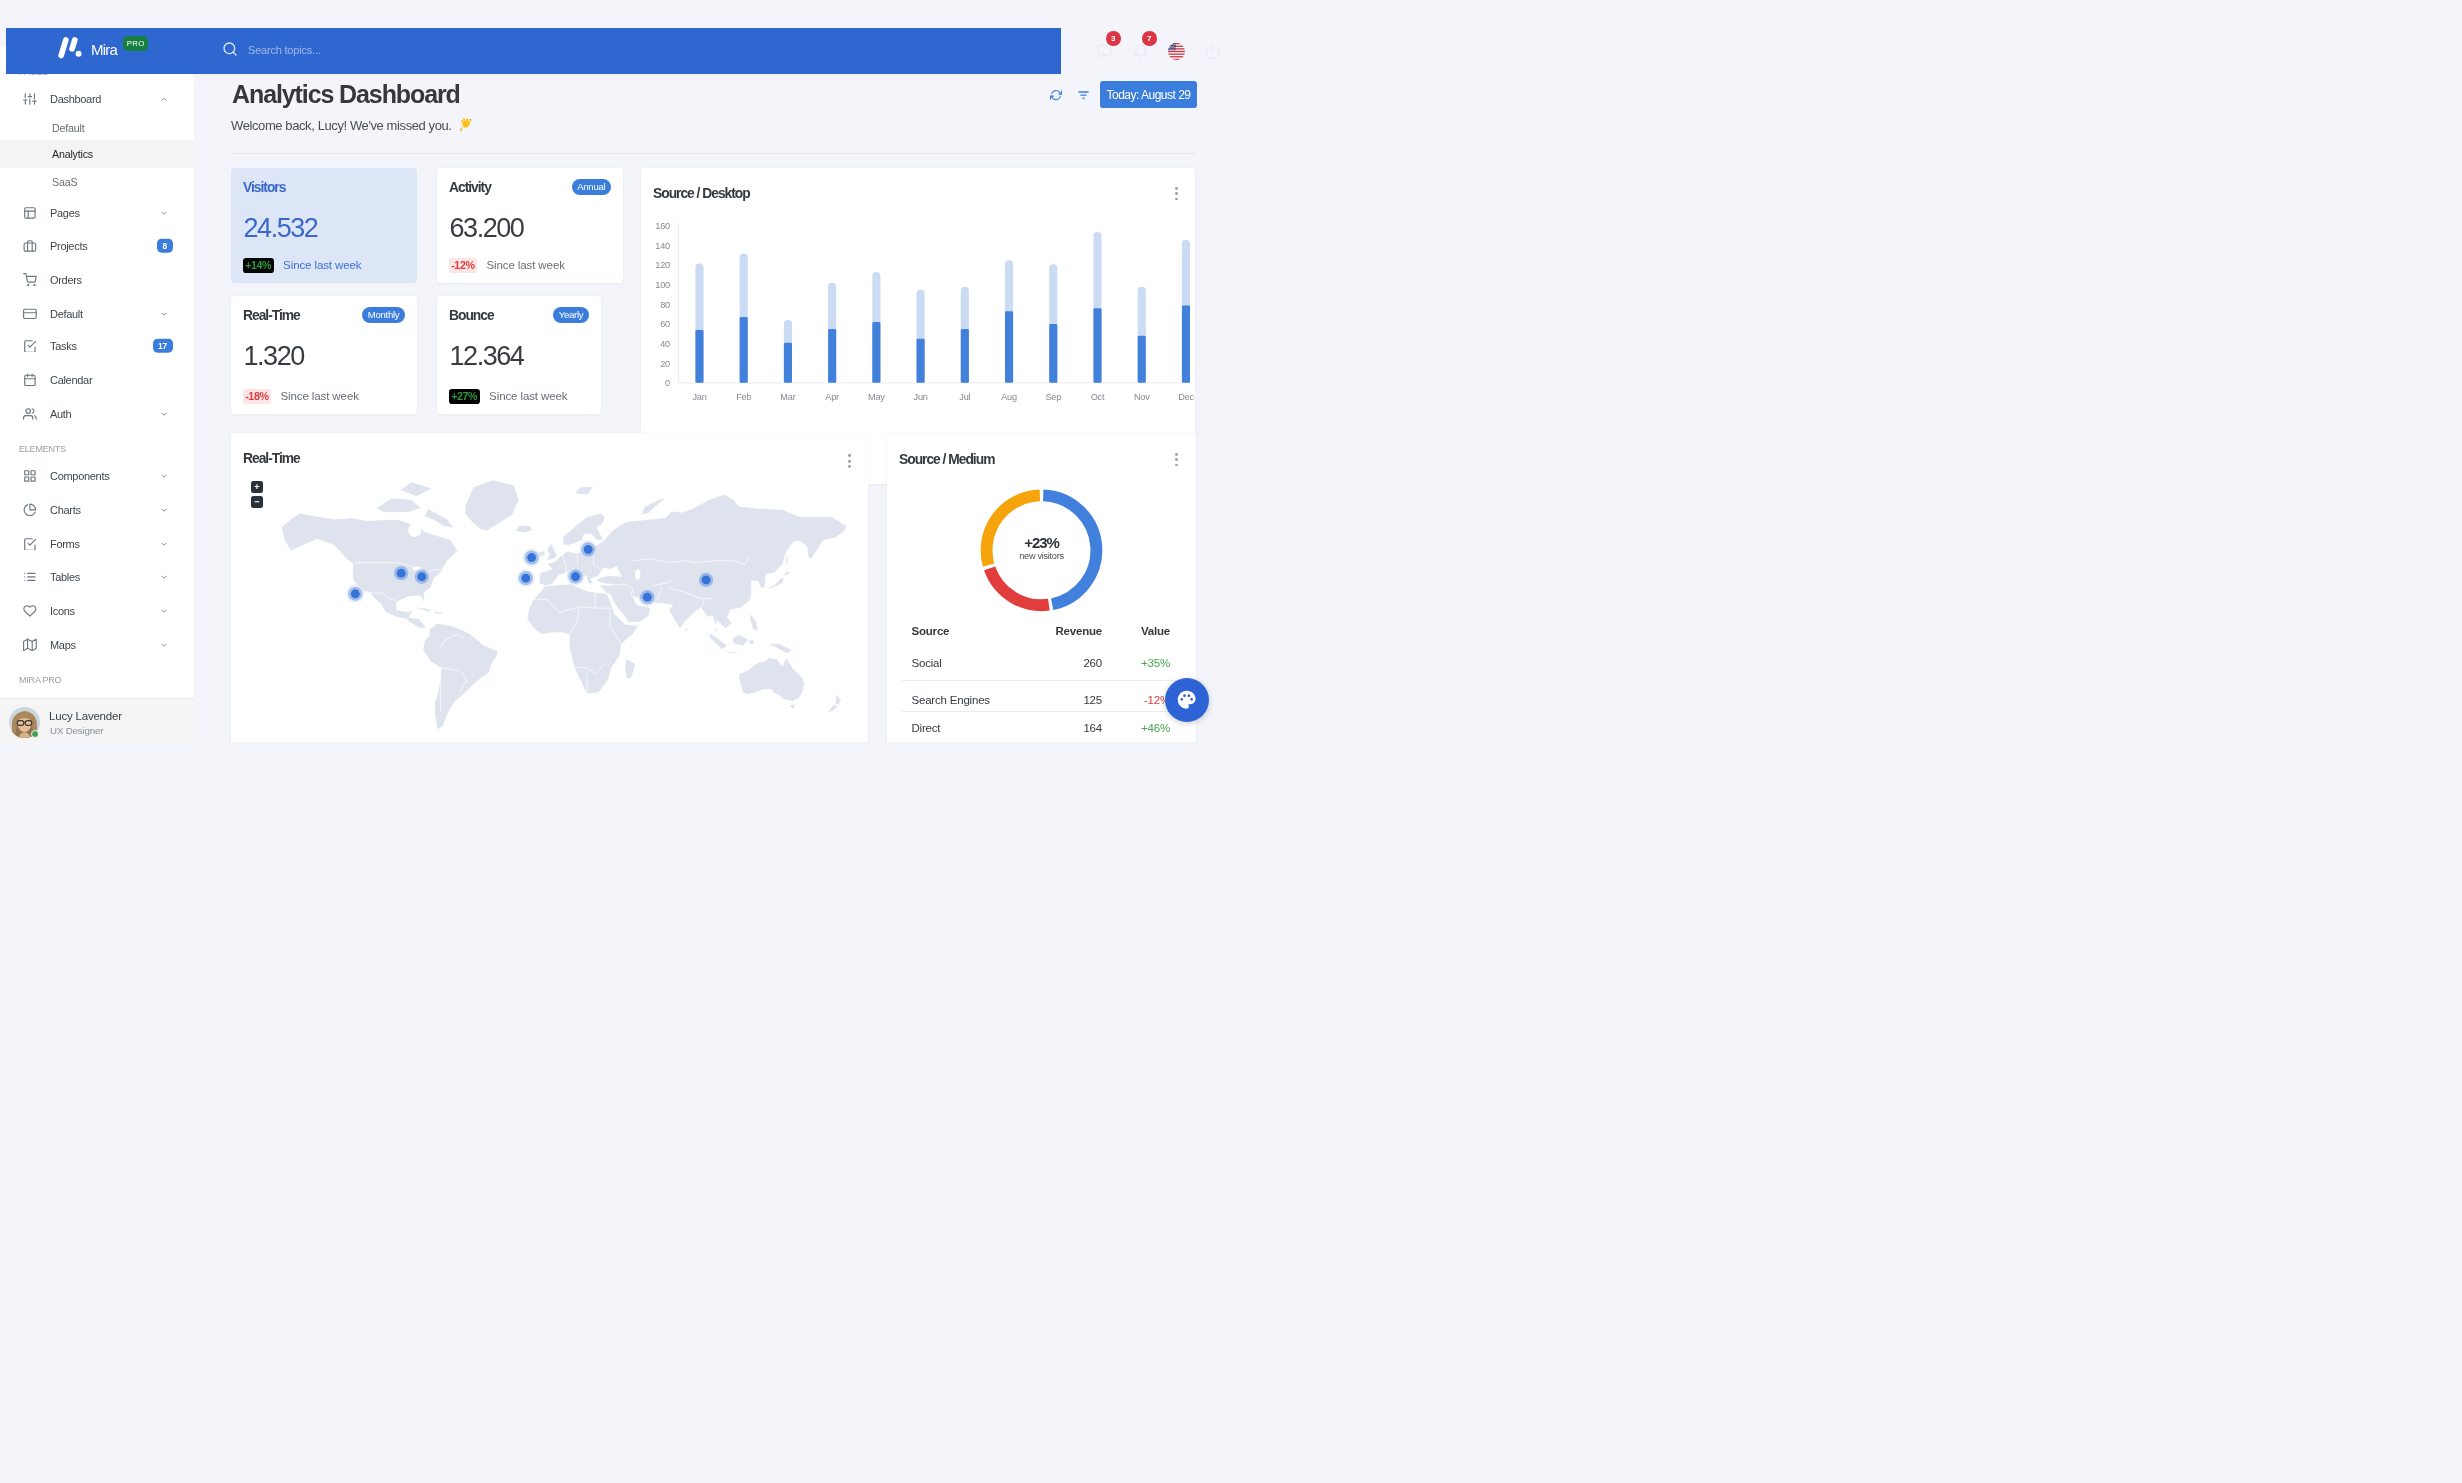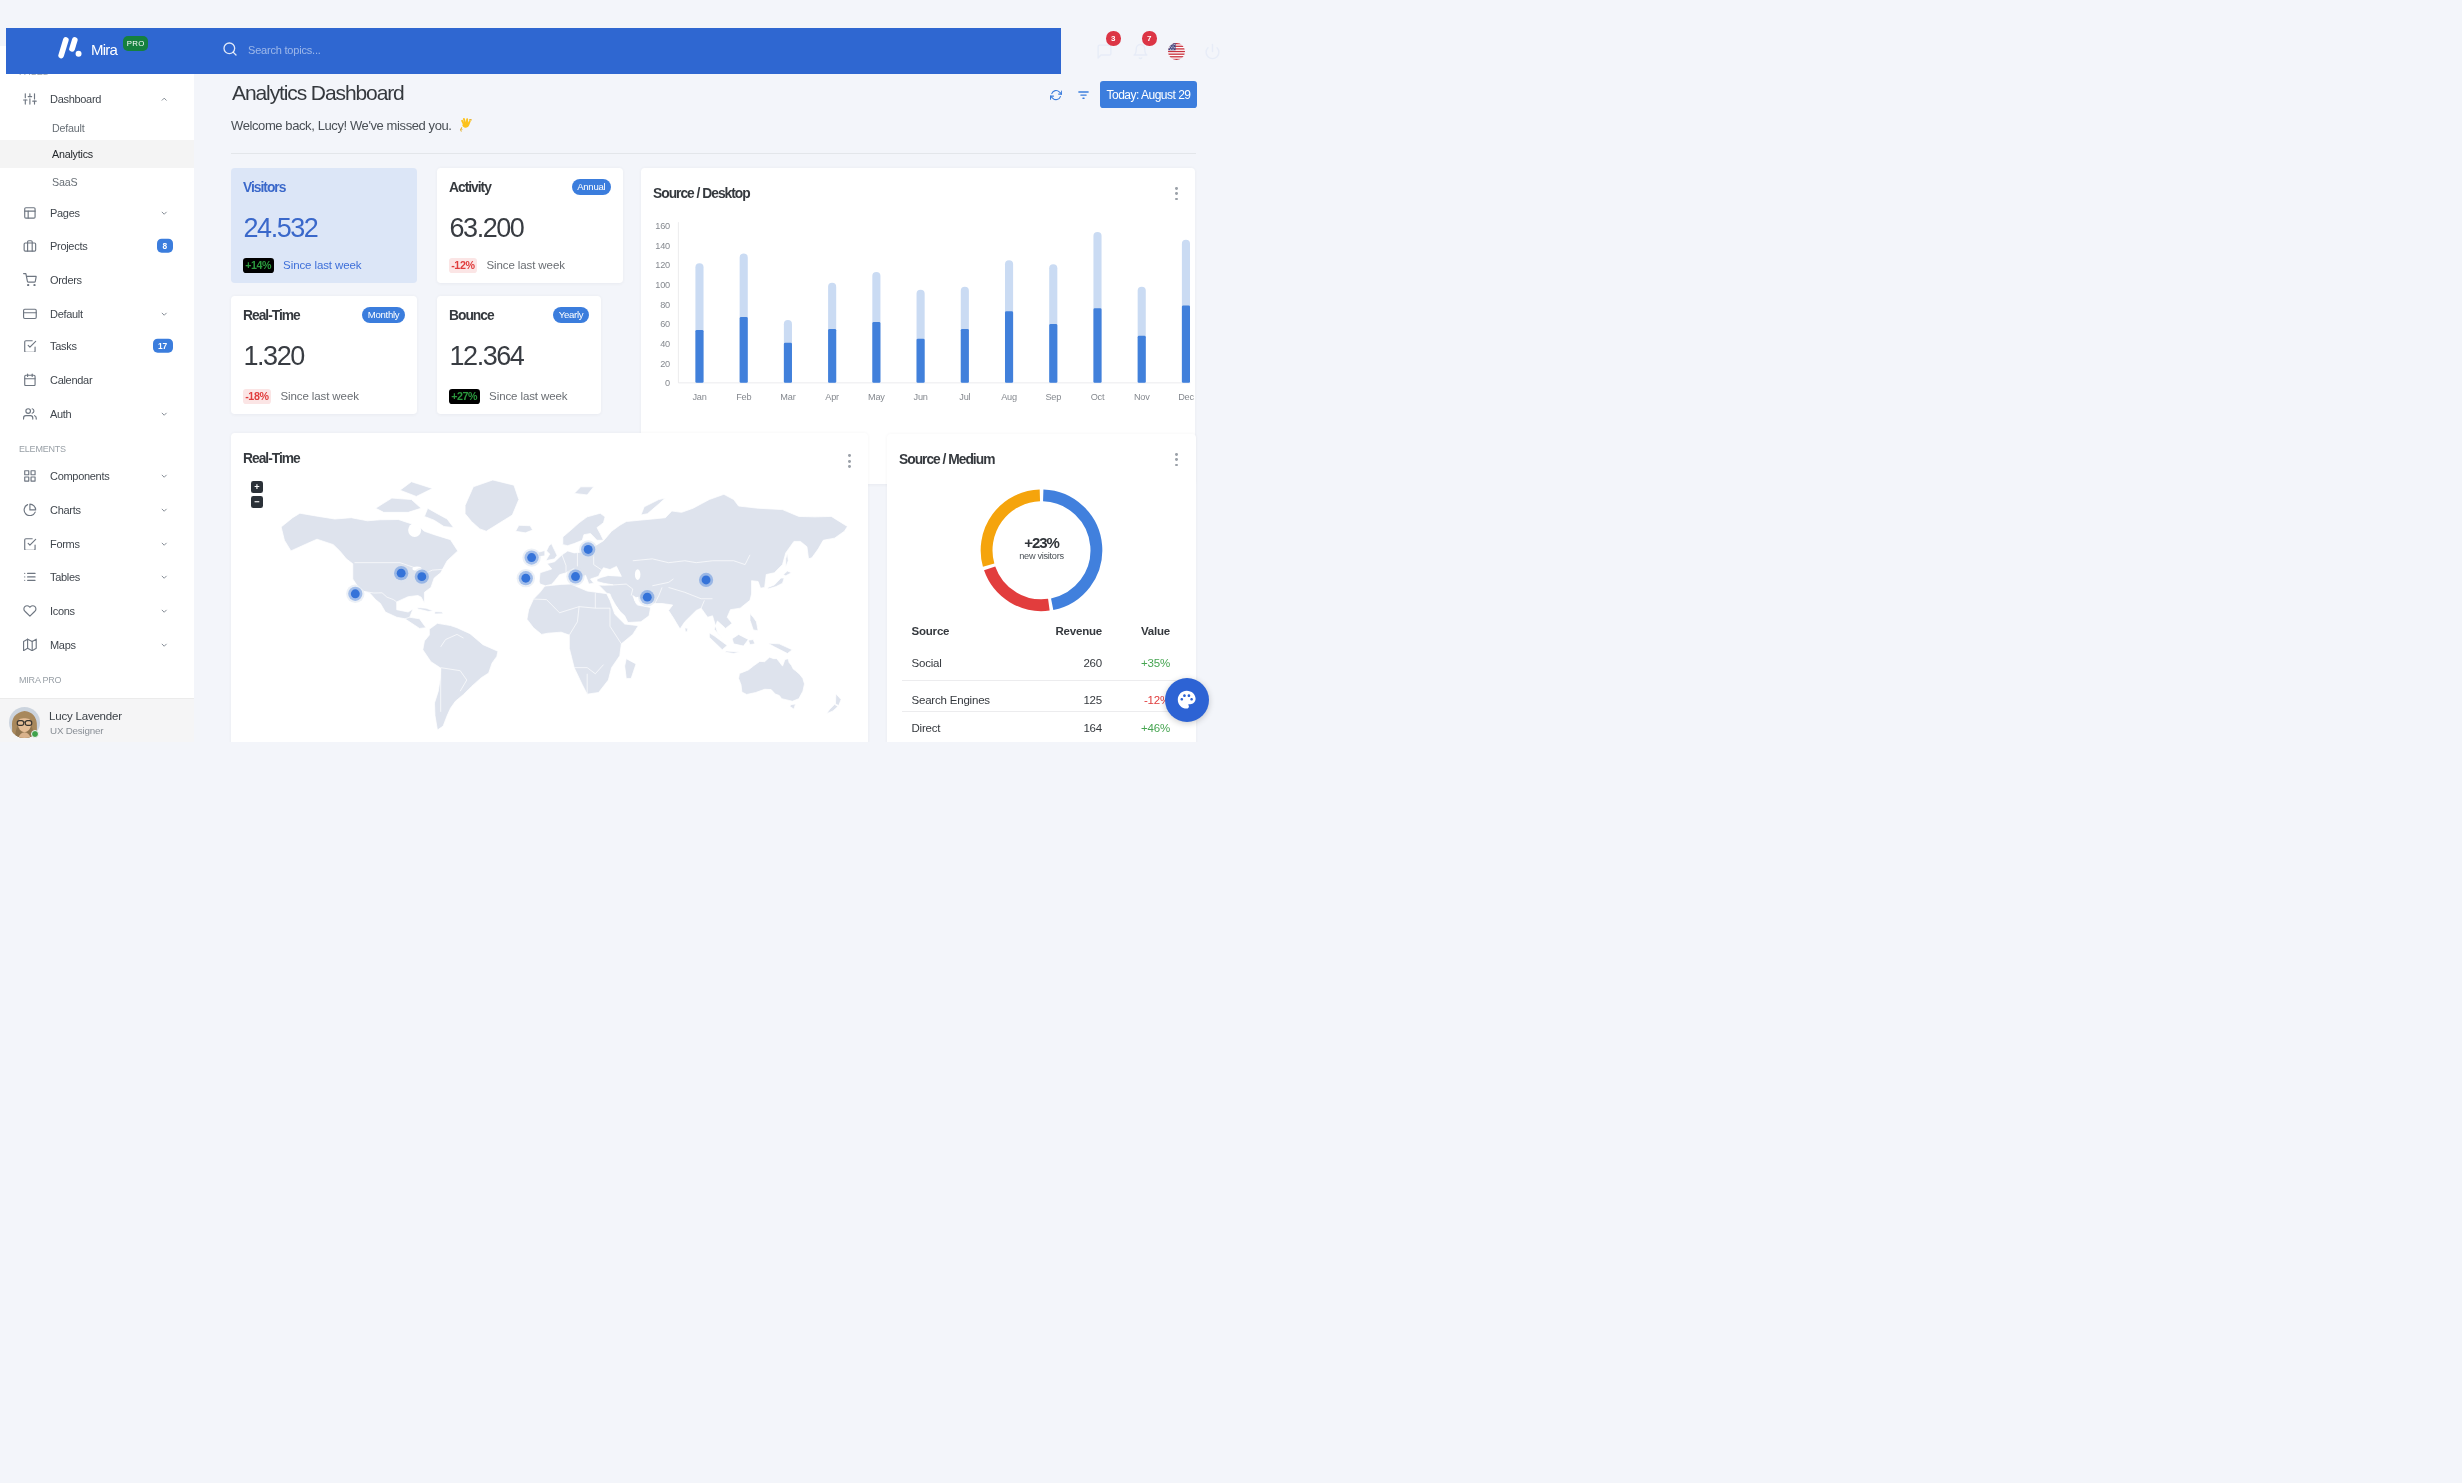--- a/index.html
+++ b/index.html
@@ -26,21 +26,21 @@
 .sb-item .chev { position:absolute; right:26px; top:50%; margin-top:-3.8px; width:8.4px; height:8.4px; color:#6e7681; }
 .sb-item .bdg { position:absolute; right:21.4px; top:50%; transform:translateY(-50%); background:#3b7ddd; color:#fff; font-size:8.4px; font-weight:bold; border-radius:4.6px; padding:2.3px 5.4px; }
 .sb-sub { position:absolute; left:0; width:194px; height:27px; }
 .sb-sub .txt { position:absolute; left:52px; top:50%; transform:translateY(-50%); font-size:10.7px; letter-spacing:-0.2px; color:#686f76; }
 .sb-sub.active { background:#f4f4f4; }
 .sb-sub.active .txt { color:#23272b; }
 #sb-footer { position:absolute; left:0; top:652px; width:194px; height:44px; background:#f5f5f6; border-top:0.8px solid #ebebeb; }
 
 
 #content { position:absolute; top:46px; left:194px; width:1037px; height:696px; }
-h1.title { position:absolute; left:38px; top:36px; font-size:21px; letter-spacing:-1.1px; color:#35393e; font-weight:normal; line-height:1; }
+h1.title { position:absolute; left:38px; top:36px; font-size:25px; letter-spacing:-1.1px; color:#35393e; font-weight:bold; line-height:1; }
 .subtitle { position:absolute; left:37px; top:70px; font-size:13px; letter-spacing:-0.4px; color:#494f55; line-height:1.2; }
 #hdr-divider { position:absolute; left:37px; top:107px; width:965px; height:0.8px; background:#e3e6ea; }
 #btn-today { position:absolute; left:906px; top:35px; width:97px; height:27px; background:#3b7ddd; border-radius:3.1px; color:#fff; font-size:12px; letter-spacing:-0.5px; display:flex; align-items:center; justify-content:center; }
 .hdr-ico { position:absolute; top:42px; width:13.8px; height:13.8px; color:#3b7ddd; }
 
 .card { position:absolute; background:#fff; border-radius:3.8px; box-shadow:0 0.8px 3.1px rgba(60,70,90,0.06); }
 .card .ctitle { position:absolute; left:12px; top:11.5px; font-size:13.8px; letter-spacing:-1px; font-weight:bold; color:#35393e; }
 .kebab { position:absolute; width:3.1px; height:13.8px; }
 .kebab i { position:absolute; left:0; width:2.8px; height:2.8px; border-radius:50%; background:#9ba1a8; }
 .kebab i:nth-child(1){top:0;} .kebab i:nth-child(2){top:5.4px;} .kebab i:nth-child(3){top:10.7px;}

